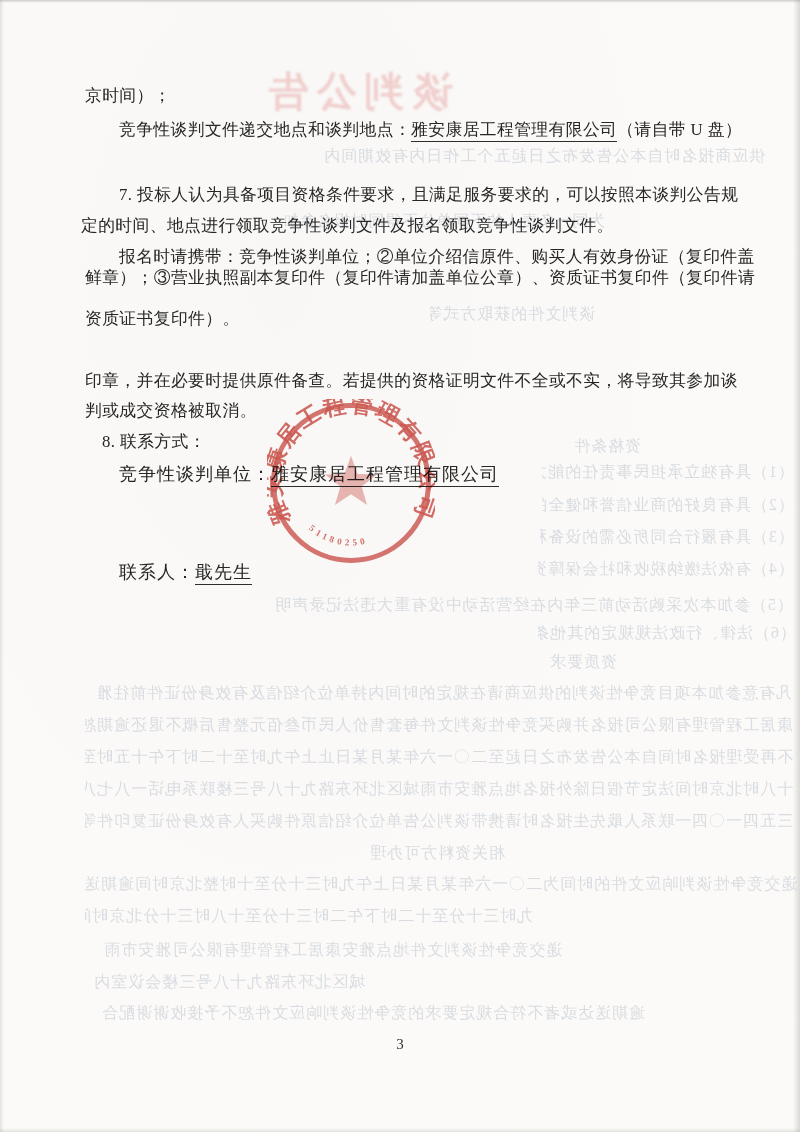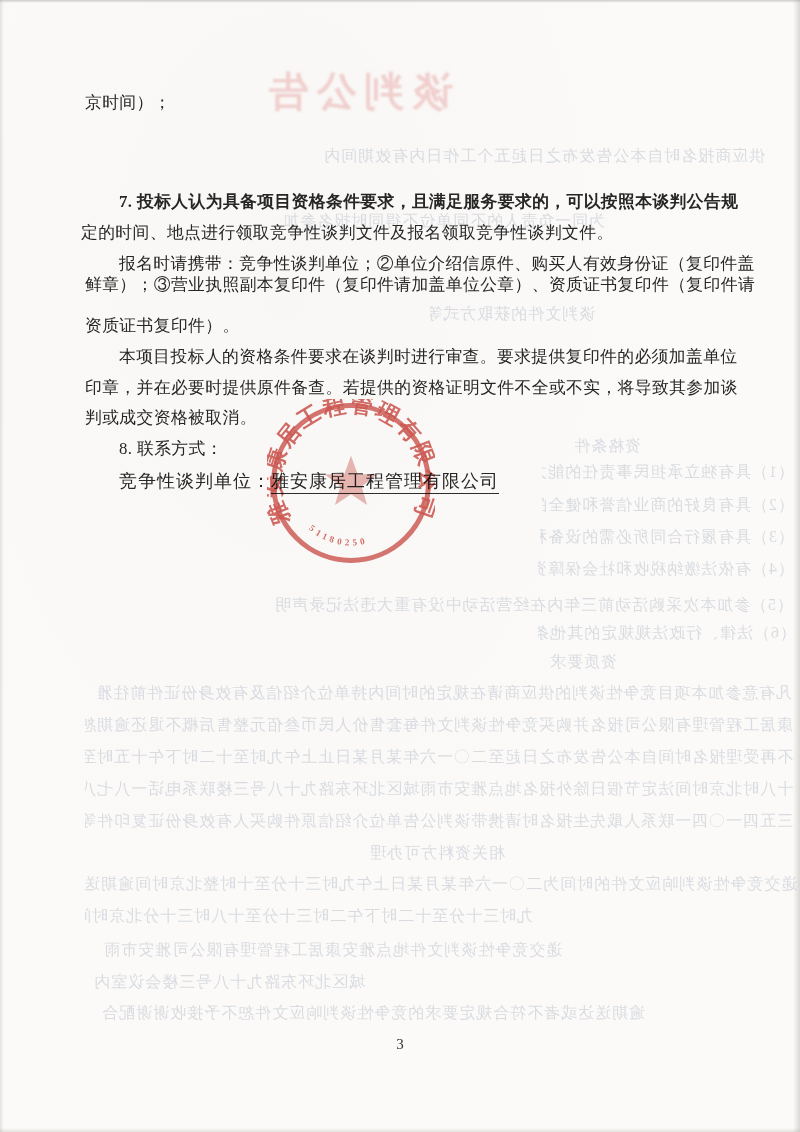--- a/index.html
+++ b/index.html
@@ -22,21 +22,21 @@
   }
   .bleed-title{
     position:absolute;z-index:1;top:66px;left:260px;height:52px;line-height:52px;
     font-size:40px;font-weight:bold;letter-spacing:8px;white-space:nowrap;
     color:#e7a6a4;opacity:.5;transform:scaleX(-1);filter:blur(1.1px);
   }
 
   
   .line{
     position:absolute;z-index:2;white-space:nowrap;
-    font-size:16.8px;color:#262626;letter-spacing:.4px;height:24px;line-height:24px;margin-top:7px;
+    font-size:16.8px;color:#262626;letter-spacing:.4px;height:24px;line-height:24px;
   }
   .contact{font-size:18px;letter-spacing:1px;height:27px;line-height:27px;}
   .line .u{border-bottom:1.5px solid #2d2d2d;padding-bottom:2px;}
   .page-number{
     position:absolute;z-index:2;left:0;right:0;top:1036px;text-align:center;
     font-size:15px;color:#333;
   }
 
   
   .seal{
@@ -76,30 +76,31 @@
   <div class="bleed" style="top:779px;left:85px;width:708px;">十八时北京时间法定节假日除外报名地点雅安市雨城区北环东路九十八号三楼联系电话一八七八</div>
   <div class="bleed" style="top:811px;left:85px;width:708px;">三五四一〇四一联系人戢先生报名时请携带谈判公告单位介绍信原件购买人有效身份证复印件等</div>
   <div class="bleed" style="top:843px;left:355px;width:150px;">相关资料方可办理</div>
   <div class="bleed" style="top:874px;left:85px;width:712px;">递交竞争性谈判响应文件的时间为二〇一六年某月某日上午九时三十分至十时整北京时间逾期送</div>
   <div class="bleed" style="top:906px;left:85px;width:448px;">九时三十分至十二时下午二时三十分至十八时三十分北京时间</div>
   <div class="bleed" style="top:940px;left:88px;width:474px;">递交竞争性谈判文件地点雅安康居工程管理有限公司雅安市雨</div>
   <div class="bleed" style="top:972px;left:85px;width:280px;">城区北环东路九十八号三楼会议室内</div>
   <div class="bleed" style="top:1003px;left:85px;width:560px;">逾期送达或者不符合规定要求的竞争性谈判响应文件恕不予接收谢谢配合</div>
 
   <div class="line" style="top:84px;left:85px;"><span>京时间）；</span></div>
-  <div class="line" style="top:183px;left:119px;font-weight:bold;"><span>7. 投标人认为具备项目资格条件要求，且满足服务要求的，可以按照本谈判公告规</span></div>
+  <div class="line" style="top:118px;left:119px;"><span>竞争性谈判文件递交地点和谈判地点：</span><span class="u">雅安康居工程管理有限公司</span><span>（请自带 U 盘）</span></div>
+  <div class="line" style="top:183px;left:119px;"><span>7. 投标人认为具备项目资格条件要求，且满足服务要求的，可以按照本谈判公告规</span></div>
   <div class="line" style="top:214px;left:81px;"><span>定的时间、地点进行领取竞争性谈判文件及报名领取竞争性谈判文件。</span></div>
   <div class="line" style="top:245px;left:119px;"><span>报名时请携带：竞争性谈判单位；②单位介绍信原件、购买人有效身份证（复印件盖</span></div>
   <div class="line" style="top:266px;left:85px;"><span>鲜章）；③营业执照副本复印件（复印件请加盖单位公章）、资质证书复印件（复印件请</span></div>
   <div class="line" style="top:307px;left:85px;"><span>资质证书复印件）。</span></div>
-  <div class="line" style="top:338px;left:119px;"><span>本项目投标人的资格条件要求在谈判时进行审查。要求提供复印件的必须加盖单位</span></div>
   <div class="line" style="top:399px;left:85px;"><span>判或成交资格被取消。</span></div>
   <div class="line" style="top:369px;left:85px;"><span>印章，并在必要时提供原件备查。若提供的资格证明文件不全或不实，将导致其参加谈</span></div>
-  <div class="line" style="top:430px;left:119px;"><span>8. 联系方式：</span></div>
+  <div class="line" style="top:430px;left:102px;"><span>8. 联系方式：</span></div>
   <div class="line contact" style="top:461px;left:119px;"><span>竞争性谈判单位：</span><span class="u">雅安康居工程管理有限公司</span></div>
+  <div class="line contact" style="top:559px;left:119px;"><span>联系人：</span><span class="u">戢先生</span></div>
 
   <svg class="seal" viewBox="0 0 166 166" aria-hidden="true">
     <defs>
       <path id="arcTop" d="M 25.7 123.2 A 70 70 0 1 1 140.3 123.2" fill="none"></path>
       <path id="arcBottom" d="M 32 118 A 62 62 0 0 0 134 118" fill="none"></path>
     </defs>
     <circle class="seal-ring" cx="83" cy="83" r="76.5"></circle>
     <polygon class="seal-star" points="83,56 89.5,74.1 108.7,74.7 93.5,86.4 98.9,104.8 83,94 67.1,104.8 72.5,86.4 57.3,74.7 76.5,74.1"></polygon>
     <text class="seal-name">
       <textPath href="#arcTop" startOffset="4">雅安康居工程管理有限公司</textPath>

